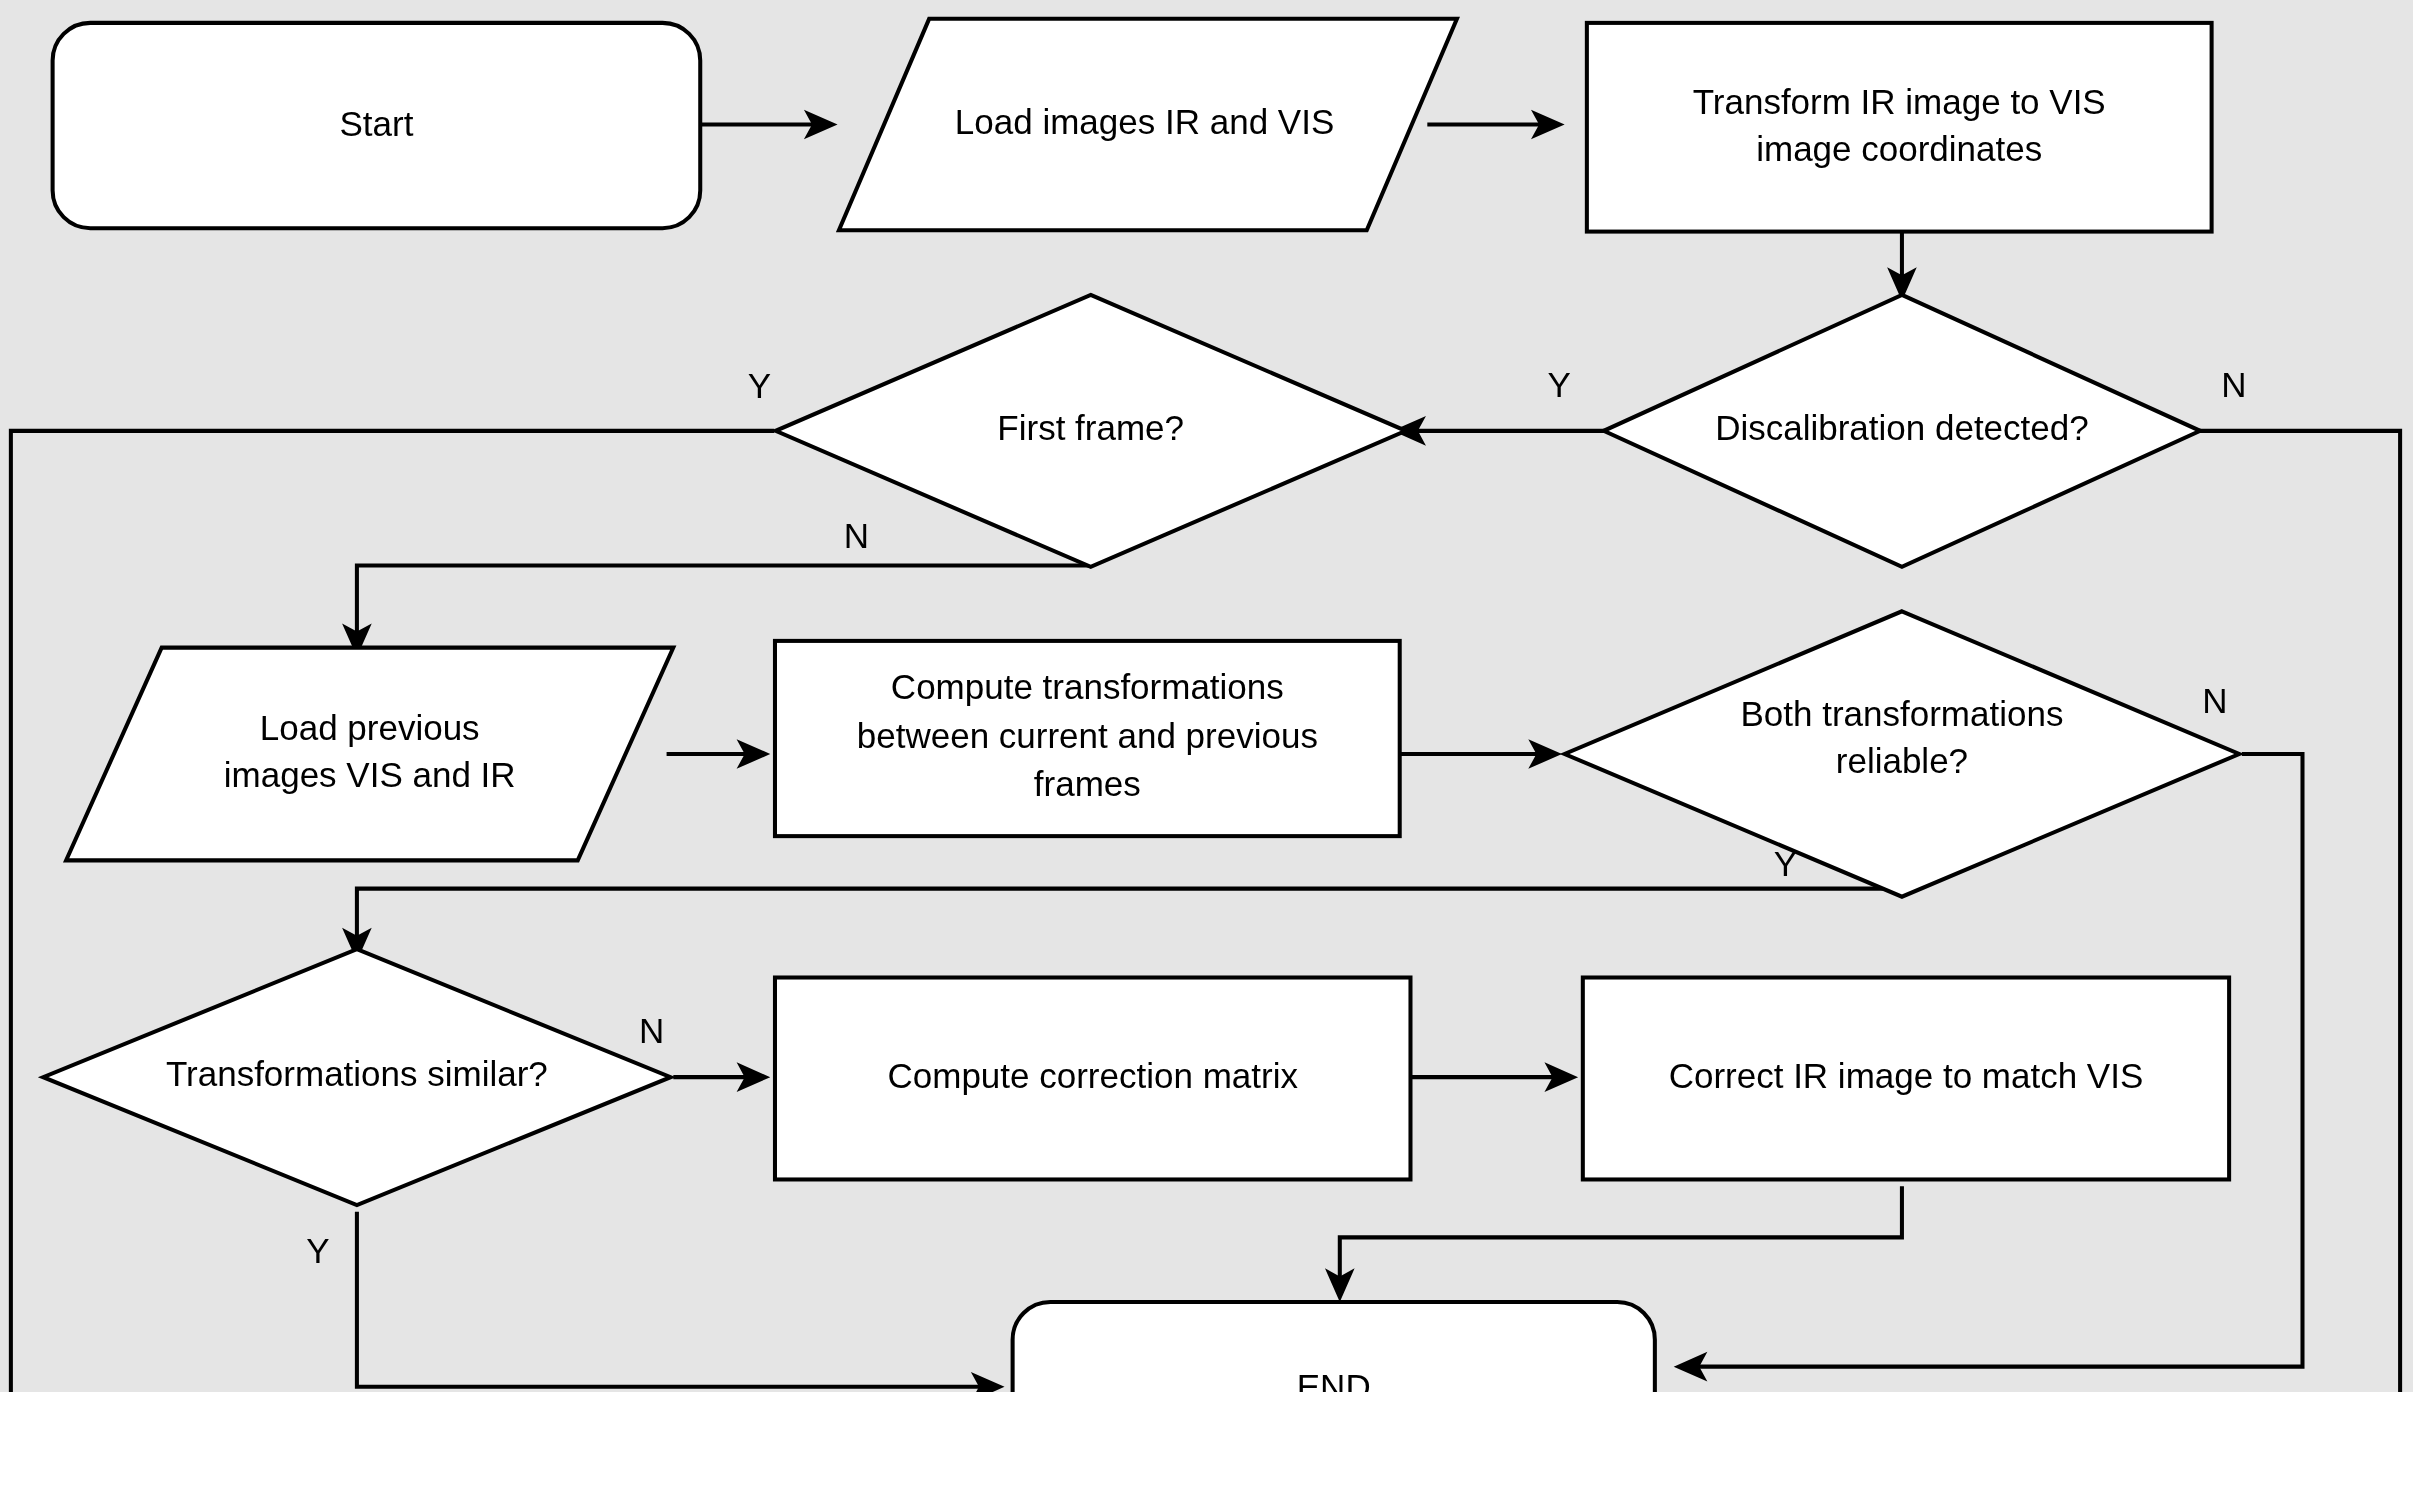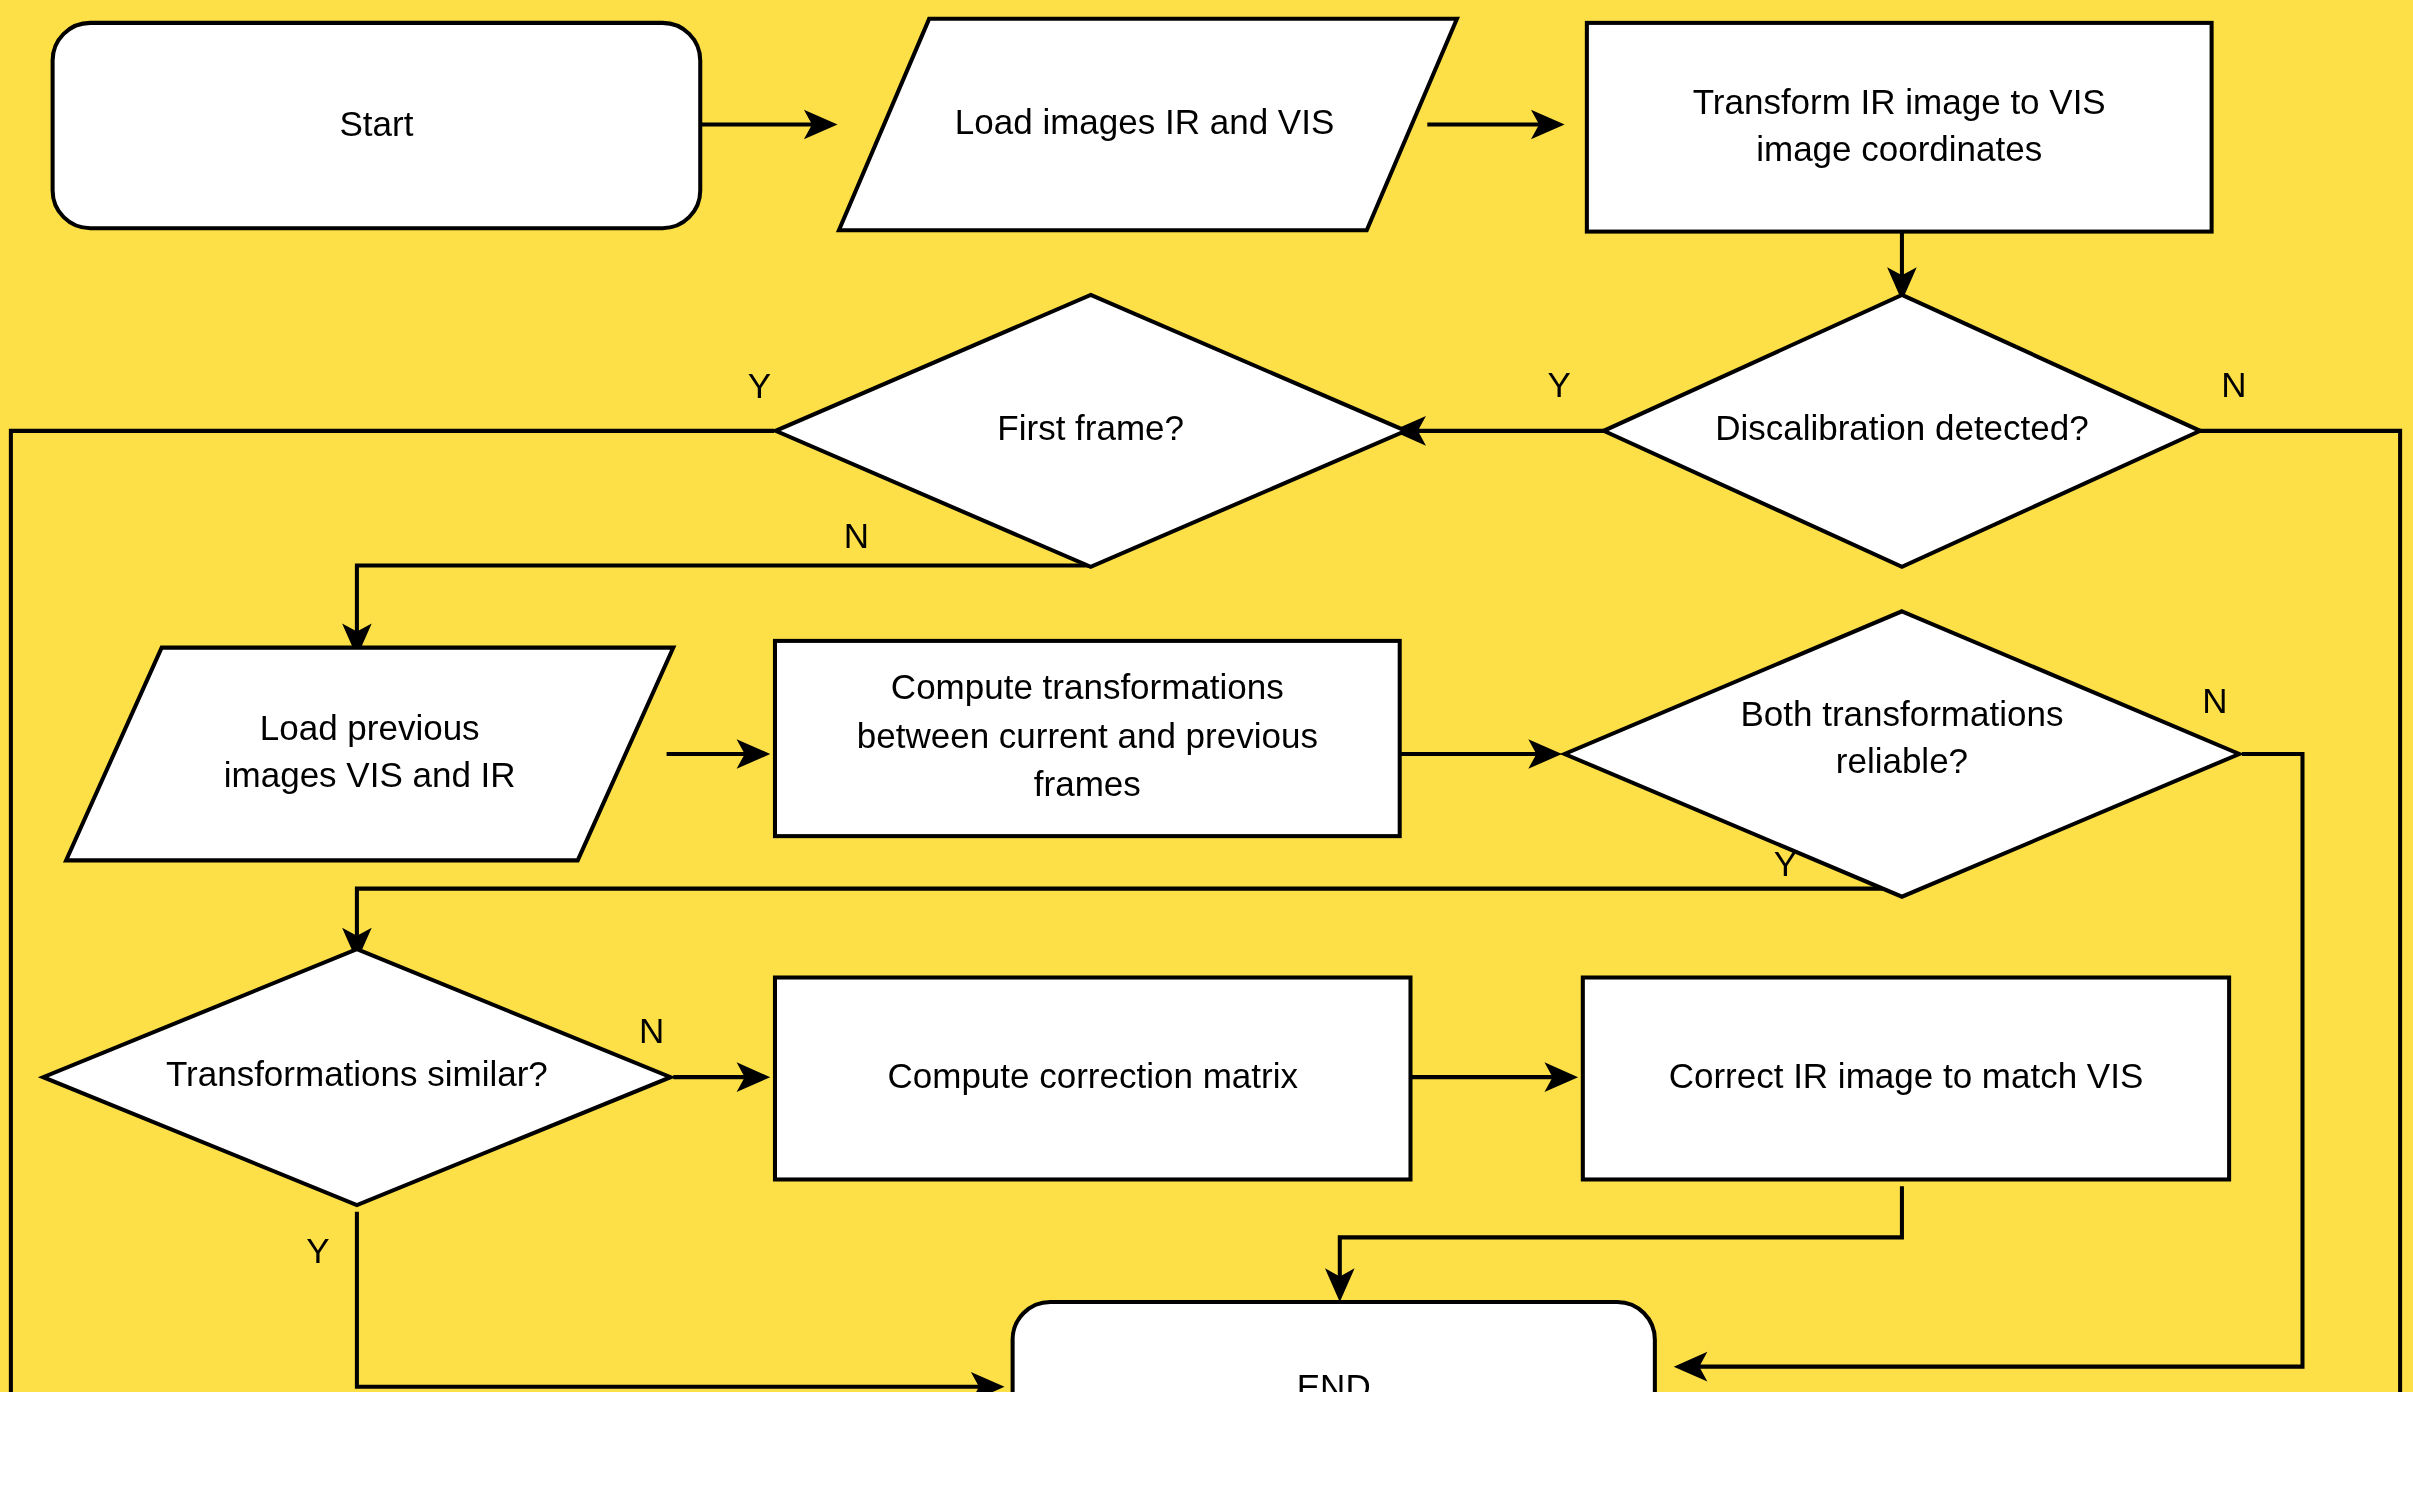--- a/index.html
+++ b/index.html
@@ -5,21 +5,21 @@
 <style>
   html, body {
     margin: 0;
     padding: 0;
     background: #ffffff;
   }
   #flow-root {
     position: relative;
     width: 2413px;
     height: 1392px;
-    background: #fde047;
+    background: #e5e5e5;
     font-family: "Liberation Sans", sans-serif;
   }
   svg#flow-svg {
     display: block;
     width: 2413px;
     height: 1508px;
   }
   .shape-stroke {
     fill: #ffffff;
     stroke: #000000;

